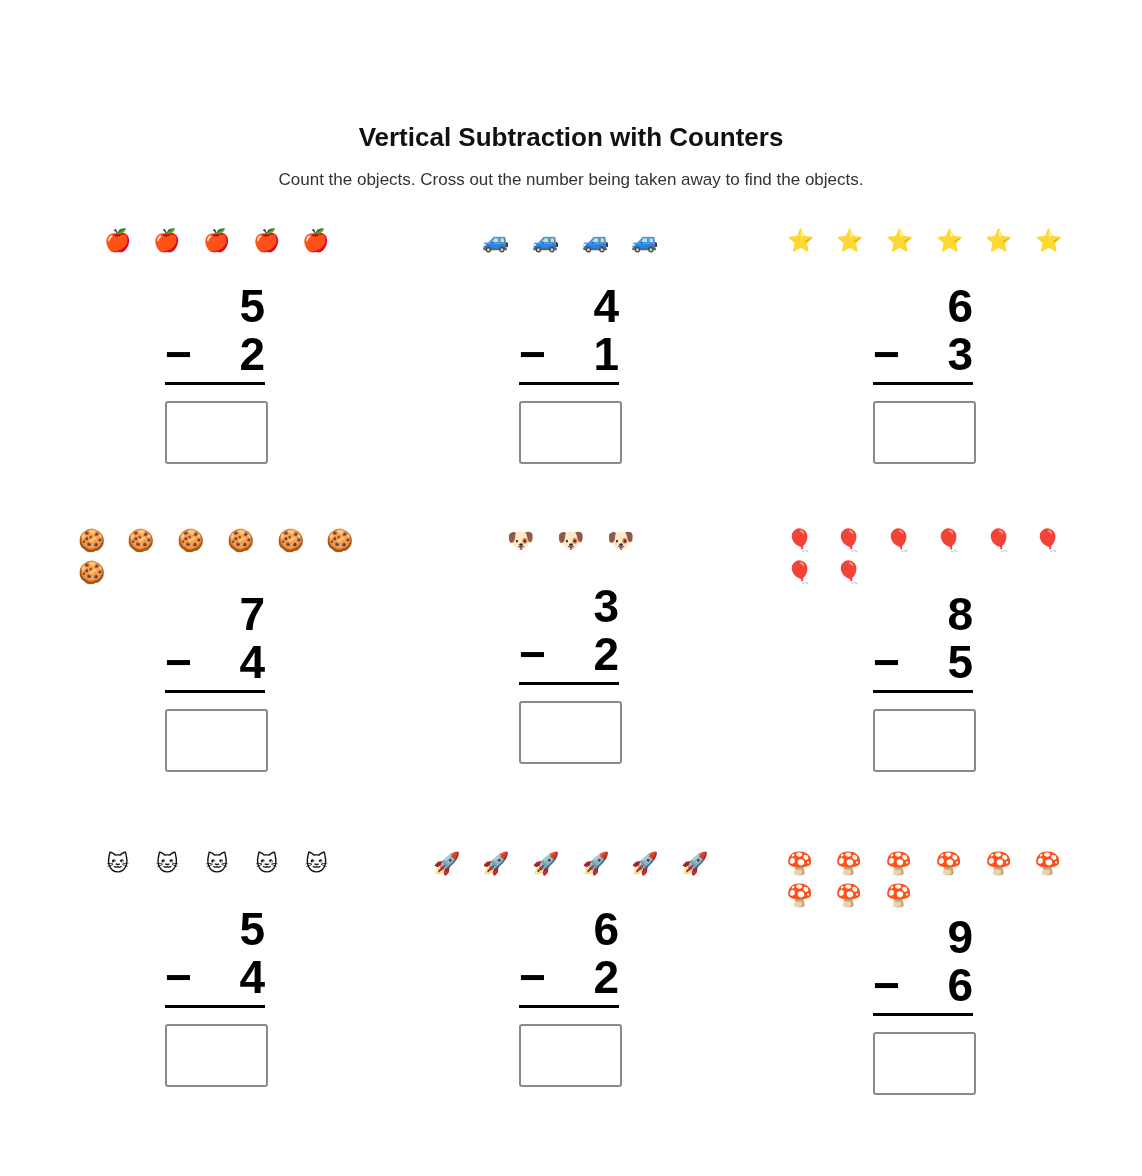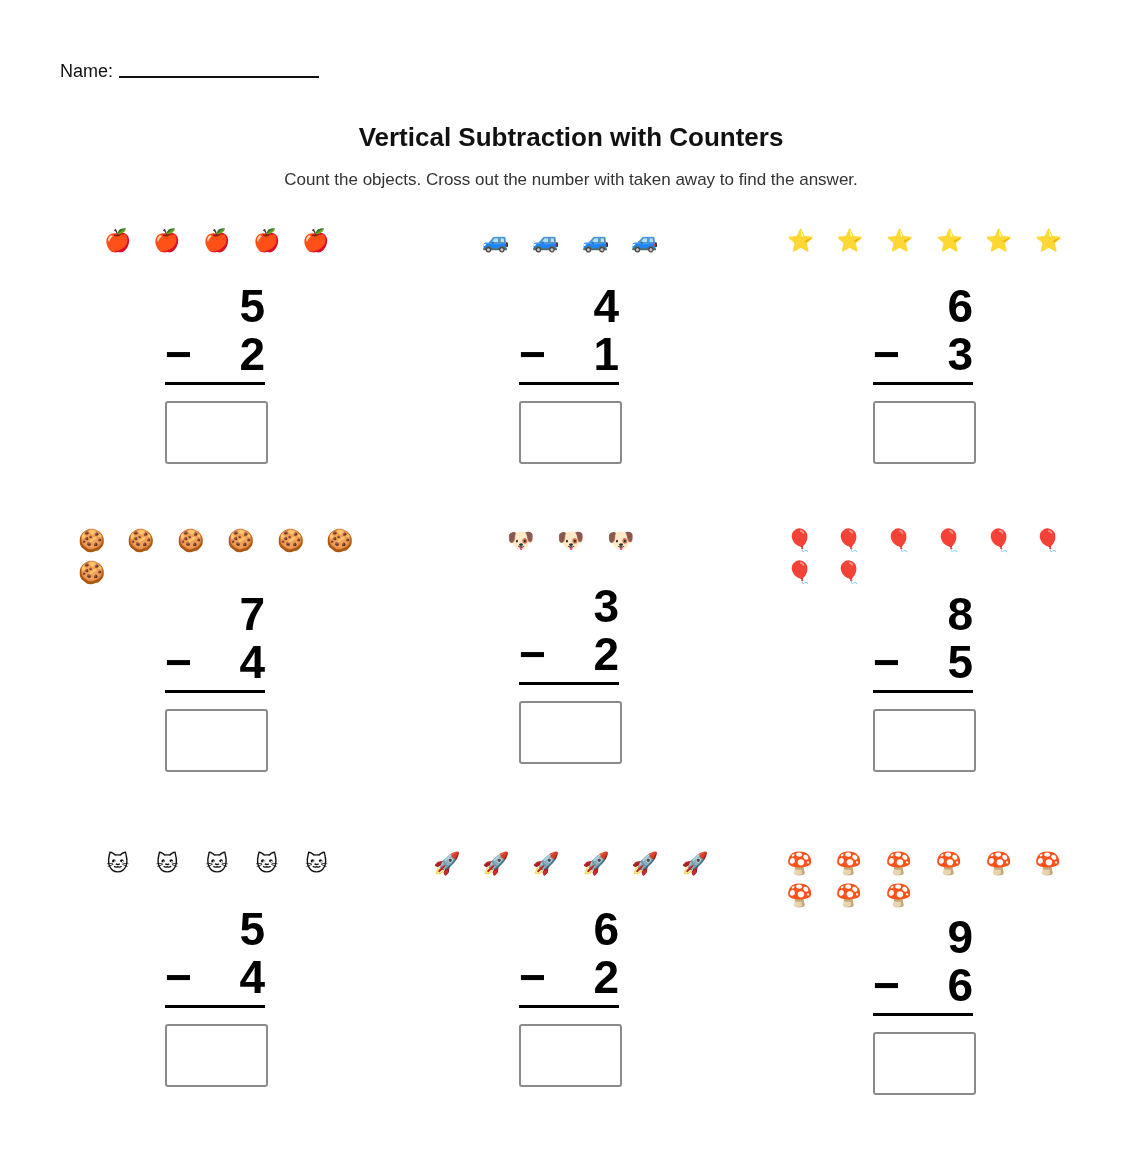--- a/index.html
+++ b/index.html
@@ -114,28 +114,24 @@
       border: 2px solid #8a8a8a;
       border-radius: 3px;
       margin-top: 16px;
       background: #fff;
     }
   </style>
 </head>
 <body>
 
 <div class="header-row">
-  <div class="field">
-    <span class="field-label">Name:</span>
-    <span class="field-line"></span>
-  </div>
 </div>
 
 <h1 class="title">Vertical Subtraction with Counters</h1>
-<p class="instructions">Count the objects. Cross out the number with taken away to find the answer.</p>
+<p class="instructions">Count the objects. Cross out the number being taken away to find the objects.</p>
 
 <div class="grid" id="grid">
     <div class="cell">
     <div class="counters" style="margin-bottom: 0px;">
         <span class="counter">🍎</span>
         <span class="counter">🍎</span>
         <span class="counter">🍎</span>
         <span class="counter">🍎</span>
         <span class="counter">🍎</span>
       </div>

